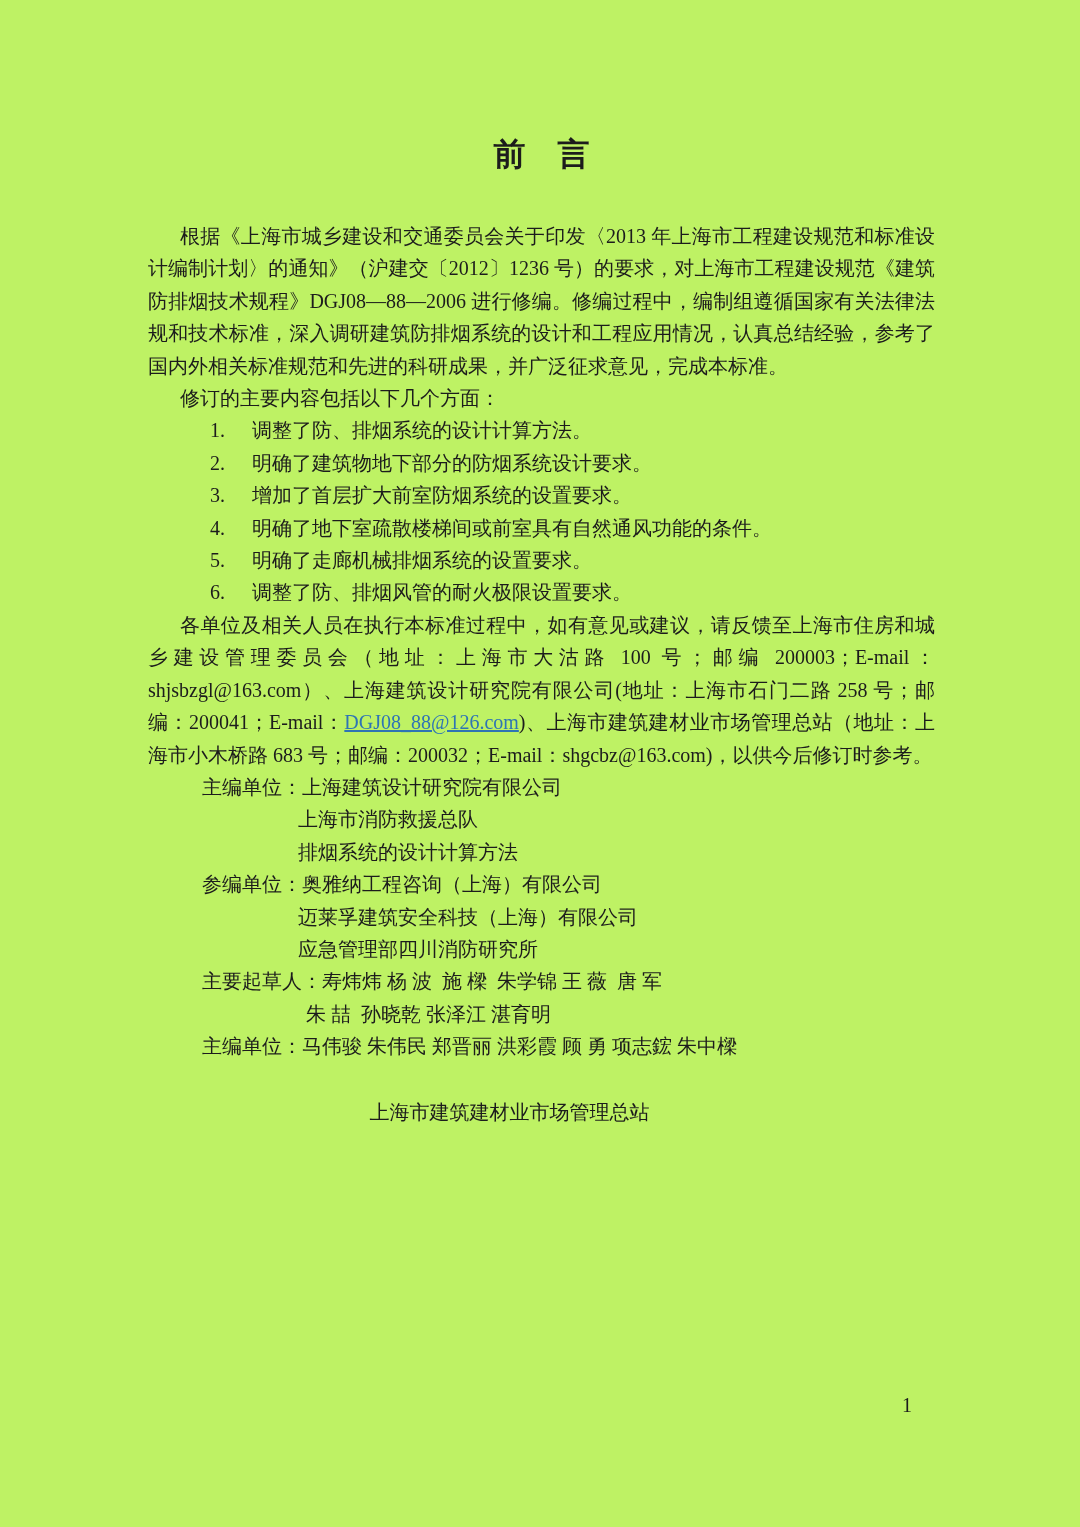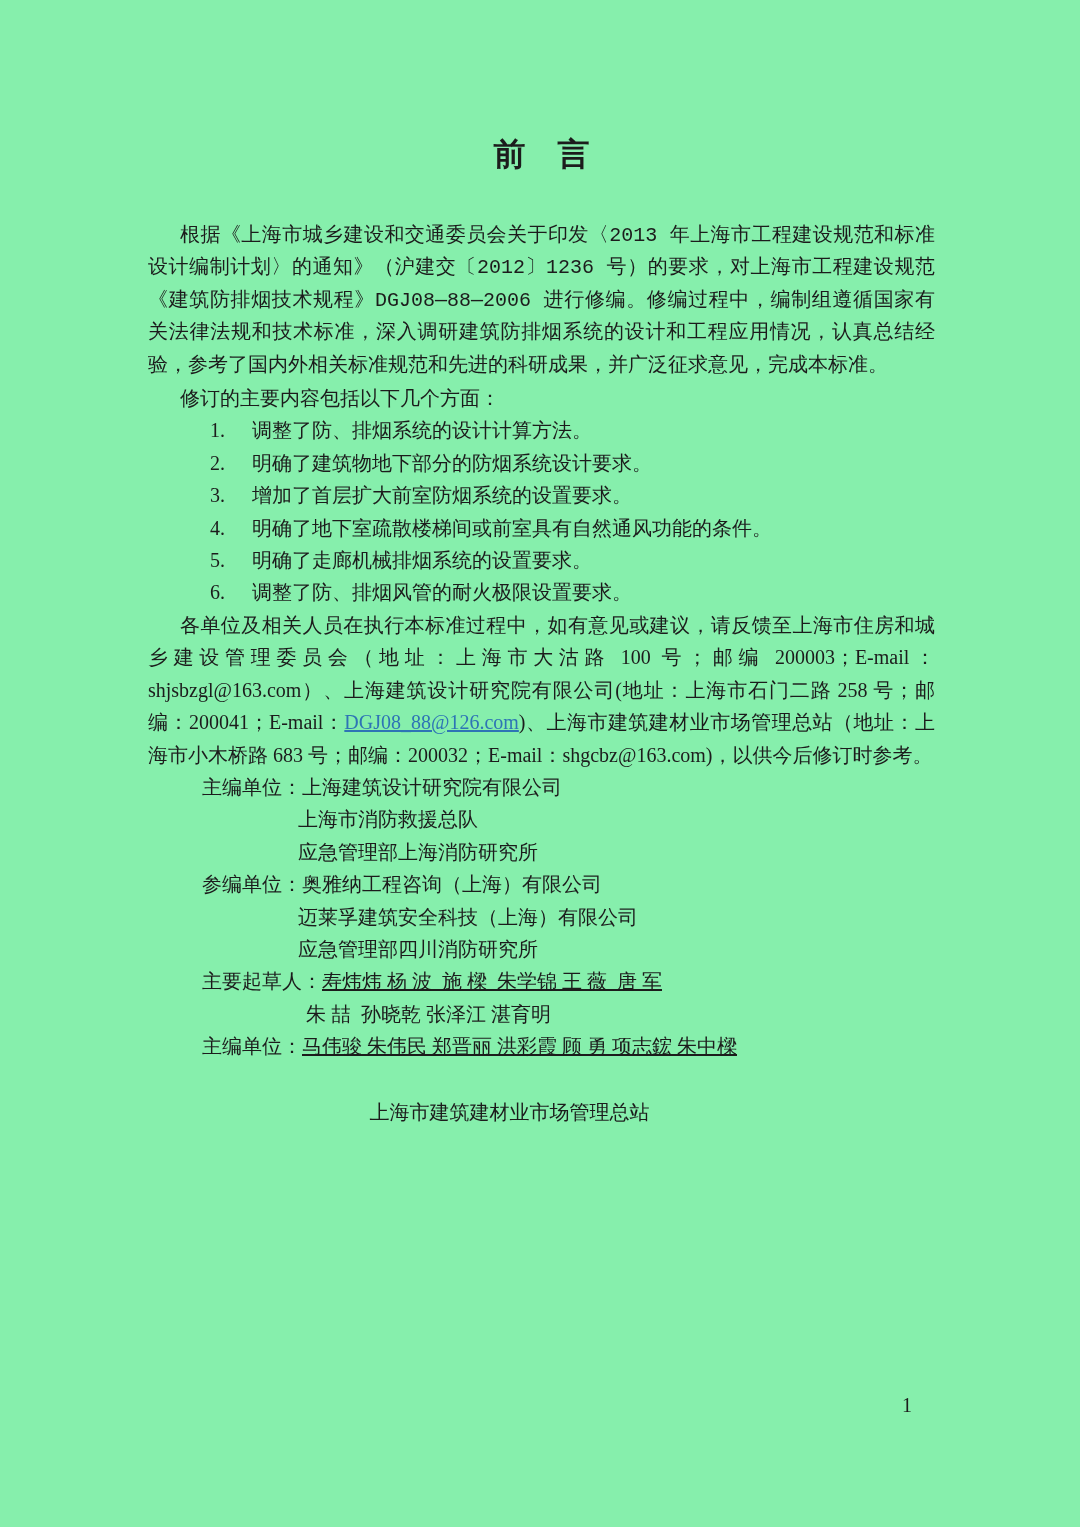--- a/index.html
+++ b/index.html
@@ -1,40 +1,40 @@
 <!DOCTYPE html>
 <html lang="zh" style="--text: #1c1c1c; --link: #2e74b5;"><head>
 <meta charset="utf-8">
 <style>
   html,body{margin:0;padding:0;background:#ffffff;}
   .page{
     position:relative;
     width:1080px;height:1527px;
-    background:#86efac;
+    background:#bef264;
     font-family:"Liberation Serif","DejaVu Serif",serif;
     color:var(--text,#1c1c1c);
     overflow:hidden;
   }
   .content{
     position:absolute;left:148px;top:0;width:787px;
     font-size:20px;line-height:32.4px;
   }
   .doc-title{
     margin:136px 0 0 0;
     text-align:center;
     font-size:32px;line-height:36px;
     font-weight:bold;
     color:var(--text,#1c1c1c);
   }
   .para{
     margin:0;
     text-indent:32px;
     text-align:justify;
   }
-  .first-para{margin-top:48px;font-family:Liberation Mono, monospace;}
+  .first-para{margin-top:48px;}
   .list-row{
     display:flex;
     margin-left:62px;
   }
   .list-num{
     flex:0 0 42px;
   }
   .list-text{flex:1;}
   .email-link{
     color:var(--link,#2e74b5);
@@ -51,21 +51,21 @@
   }
   .credit-label{display:inline;}
   .credit-cont{
     margin-left:150px;
     white-space:pre-wrap;
   }
   .credit-cont-names{
     margin-left:158px;
     white-space:pre-wrap;
   }
-  .names{white-space:pre-wrap;text-decoration:underline;}
+  .names{white-space:pre-wrap;}
   .footer-org{
     margin-top:33px;
     text-align:center;
     padding-right:64px;
   }
   .page-number{
     position:absolute;
     left:902px;top:1389px;
     font-size:20px;line-height:32px;
   }
@@ -106,21 +106,21 @@
     <div class="list-row">
       <span class="list-num">6.</span>
       <span class="list-text">调整了防、排烟风管的耐火极限设置要求。</span>
     </div>
 
     <p class="para"><span>各单位及相关人员在执行本标准过程中，如有意见或建议，请反馈至上海市住房和城乡建设管理委员会（地址：上海市大沽路 100 号；邮编 200003；E-mail：shjsbzgl@163.com）、上海建筑设计研究院有限公司(地址：上海市石门二路 258 号；邮编：200041；E-mail：</span><a class="email-link">DGJ08_88@126.com</a><span>)、上海市建筑建材业市场管理总站（地址：上海市小木桥路 683 号；邮编：200032；E-mail：shgcbz@163.com)，以供今后修订时参考。</span></p>
 
 
     <div class="credit-row"><span class="credit-label">主编单位：</span><span>上海建筑设计研究院有限公司</span></div>
     <div class="credit-cont">上海市消防救援总队</div>
-    <div class="credit-cont">应急管理部上海消防研究所</div>
+    <div class="credit-cont">排烟系统的设计计算方法</div>
 
     <div class="credit-row"><span class="credit-label">参编单位：</span><span>奥雅纳工程咨询（上海）有限公司</span></div>
     <div class="credit-cont">迈莱孚建筑安全科技（上海）有限公司</div>
     <div class="credit-cont">应急管理部四川消防研究所</div>
 
     <div class="credit-row"><span class="credit-label">主要起草人：</span><span class="names">寿炜炜 杨 波  施 樑  朱学锦 王 薇  唐 军</span></div>
     <div class="credit-cont-names">朱 喆  孙晓乾 张泽江 湛育明</div>
 
     <div class="credit-row"><span class="credit-label">主编单位：</span><span class="names">马伟骏 朱伟民 郑晋丽 洪彩霞 顾 勇 项志鋐 朱中樑</span></div>
 

